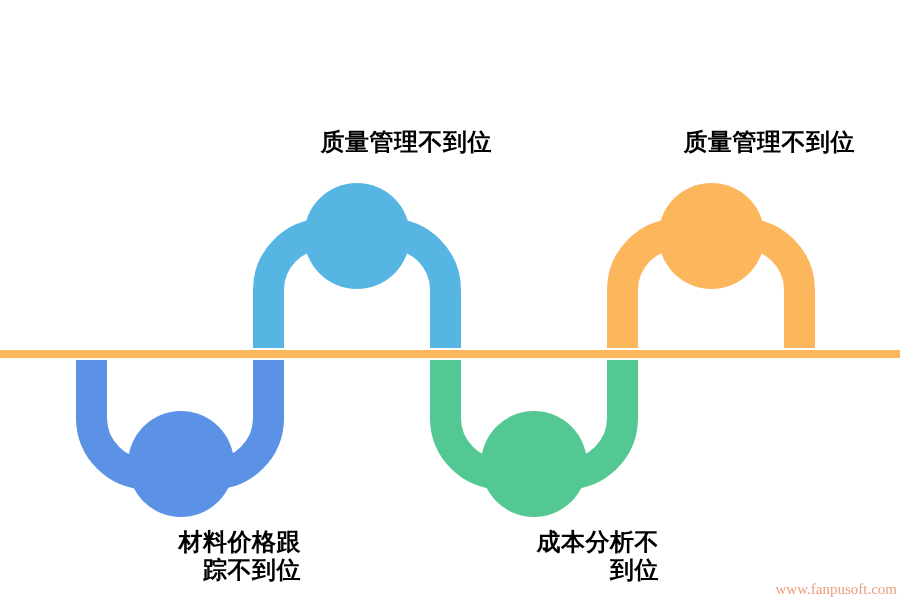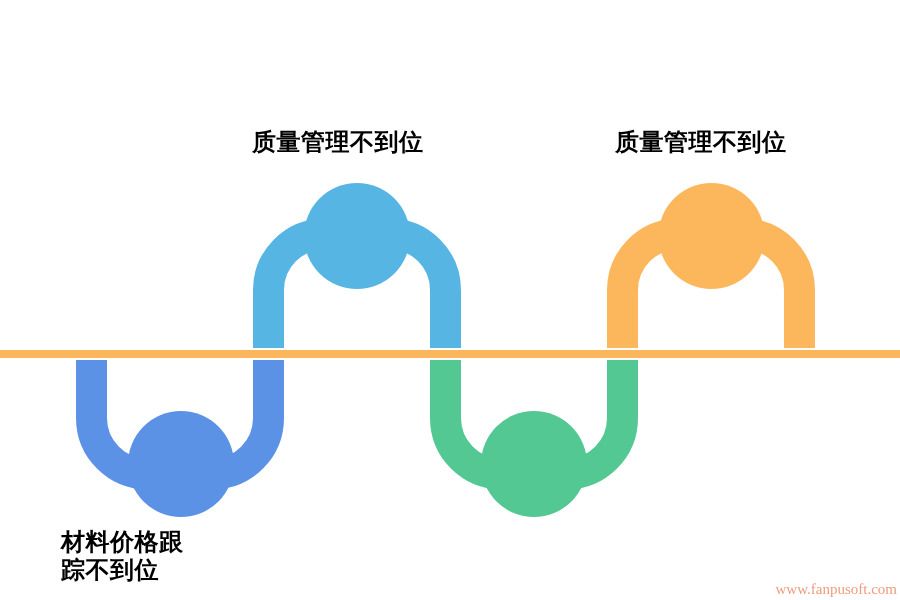--- a/index.html
+++ b/index.html
@@ -8,21 +8,21 @@
     background: #ffffff;
     font-family: "Liberation Sans", sans-serif;
     overflow: hidden;
   }
   .canvas { position: relative; width: 900px; height: 600px; background: #ffffff; }
   .bg-svg { position: absolute; left: 0; top: 0; }
 
   .node-label {
     position: absolute;
     width: 240px;
-    text-align: left;
+    text-align: right;
     font-weight: bold;
     font-size: 24px;
     line-height: 28px;
     color: #000000;
     white-space: pre-line;
     letter-spacing: 0.5px;
   }
   #label-quality  { left: 252px; top: 128px; }
   #label-report   { left: 615px; top: 128px; }
   #label-material { left:  61px; top: 528px; }
@@ -74,18 +74,20 @@
     <circle cx="711.5" cy="236" r="53" fill="#FCB75C"></circle>
   </svg>
 
   <div id="label-quality" class="node-label">质量管理不到位</div>
 
   <div id="label-report" class="node-label">质量管理不到位</div>
 
   <div id="label-material" class="node-label">材料价格跟
 踪不到位</div>
 
+  <div id="label-cost" class="node-label">成本分析不
+到位</div>
 
   <div class="watermark">
     <div class="brand-url">www.fanpusoft.com</div>
   </div>
 
 </div>
 
 </body></html>

